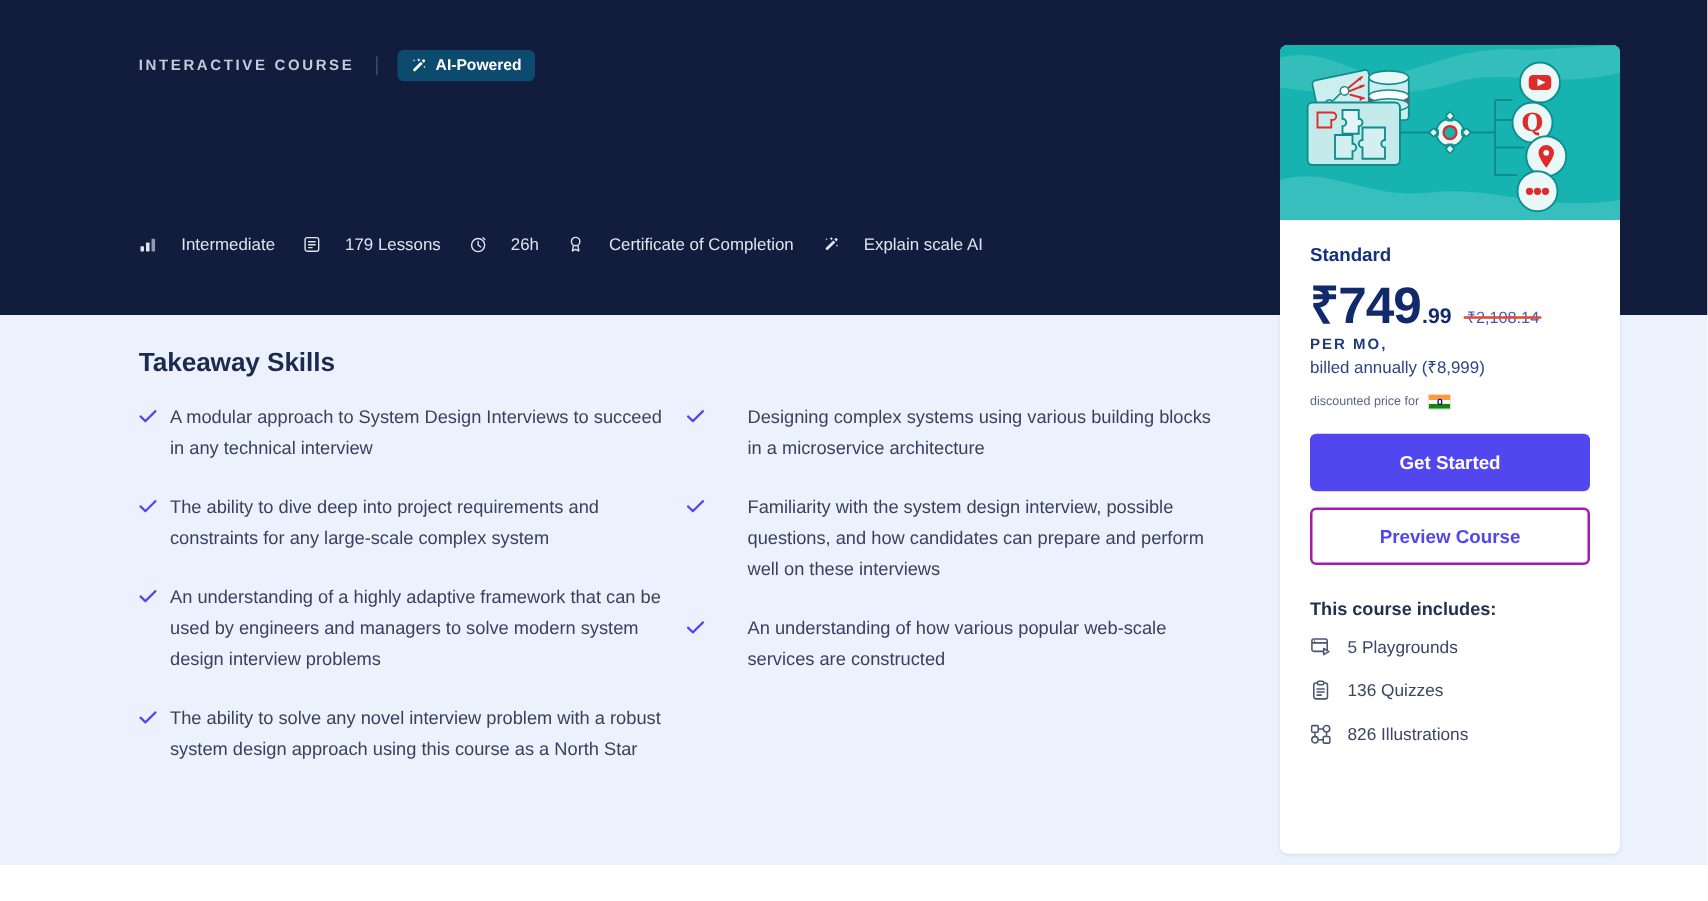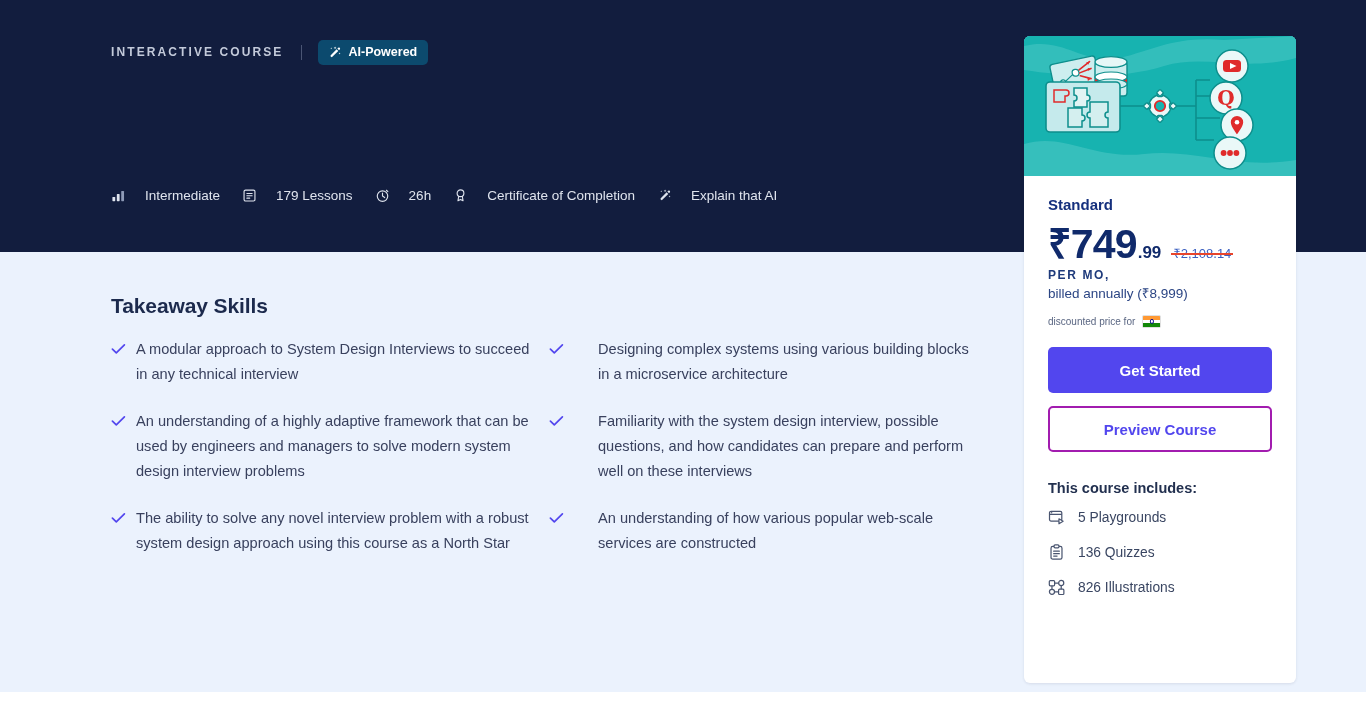--- a/index.html
+++ b/index.html
@@ -57,21 +57,21 @@
   .meta-item:last-child { margin-right: 0; }
   .meta-item svg { display: block; flex: 0 0 auto; }
   .meta-label { white-space: nowrap; line-height: 1; }
 
   
   .body-section {
     position: absolute; top: 252px; left: 0;
     width: 1366px; height: 440px;
     background: #ebf2fd;
   }
-  .content { position: absolute; left: 111px; top: 42px; width: 880px; }
+  .content { position: absolute; left: 111px; top: 27px; width: 880px; }
   .section-title {
     color: #1c2a4d; font-size: 21px; font-weight: 700;
     letter-spacing: -0.1px; margin-bottom: 19px;
   }
 
   .skills-grid {
     display: grid;
     grid-template-columns: 432px 432px;
     column-gap: 6px;
   }
@@ -266,40 +266,48 @@
       <div class="meta-item">
         <span>
           <svg width="15" height="15" viewBox="0 0 16 16" fill="none">
             <path d="M10.3 4.6 4.0 10.9a1 1 0 0 0 0 1.4l0.3 0.3a1 1 0 0 0 1.4 0l6.3-6.3-1.7-1.7z" fill="#dfe4ee"></path>
             <path d="M11.1 3.8 12.8 5.5 13.6 4.7a1.2 1.2 0 0 0 0-1.7l0-0a1.2 1.2 0 0 0-1.7 0l-0.8 0.8z" fill="#dfe4ee"></path>
             <path d="M8.6 1.6l.45 1.05 1.05.45-1.05.45-.45 1.05-.45-1.05L7.1 3.1l1.05-.45z" fill="#dfe4ee"></path>
             <path d="M13.4 8.0l.33.77.77.33-.77.33-.33.77-.33-.77-.77-.33.77-.33z" fill="#dfe4ee"></path>
             <path d="M4.5 2.6l.28.65.65.28-.65.28-.28.65-.28-.65L3.57 3.53l.65-.28z" fill="#dfe4ee"></path>
           </svg>
         </span>
-        <span class="meta-label">Explain that AI</span>
+        <span class="meta-label">Explain scale AI</span>
       </div>
 
     </div>
   </div>
 
   <div class="body-section">
     <div class="content">
       <div class="section-title">Takeaway Skills</div>
 
       <div class="skills-grid">
 
         <div class="skills-col col-left">
           <div class="skill">
             <span class="skill-check">
               <svg width="15" height="12" viewBox="0 0 15 12" fill="none">
                   <path d="M1.4 6.1 5.3 9.9 13.4 1.9" stroke="#5246ee" stroke-width="1.7" stroke-linecap="round" stroke-linejoin="round"></path>
                 </svg>
             </span>
             <span class="skill-text">A modular approach to System Design Interviews to succeed in any technical interview</span>
+          </div>
+          <div class="skill">
+            <span class="skill-check">
+              <svg width="15" height="12" viewBox="0 0 15 12" fill="none">
+                  <path d="M1.4 6.1 5.3 9.9 13.4 1.9" stroke="#5246ee" stroke-width="1.7" stroke-linecap="round" stroke-linejoin="round"></path>
+                </svg>
+            </span>
+            <span class="skill-text">The ability to dive deep into project requirements and constraints for any large-scale complex system</span>
           </div>
           <div class="skill">
             <span class="skill-check">
               <svg width="15" height="12" viewBox="0 0 15 12" fill="none">
                   <path d="M1.4 6.1 5.3 9.9 13.4 1.9" stroke="#5246ee" stroke-width="1.7" stroke-linecap="round" stroke-linejoin="round"></path>
                 </svg>
             </span>
             <span class="skill-text">An understanding of a highly adaptive framework that can be used by engineers and managers to solve modern system design interview problems</span>
           </div>
           <div class="skill">

